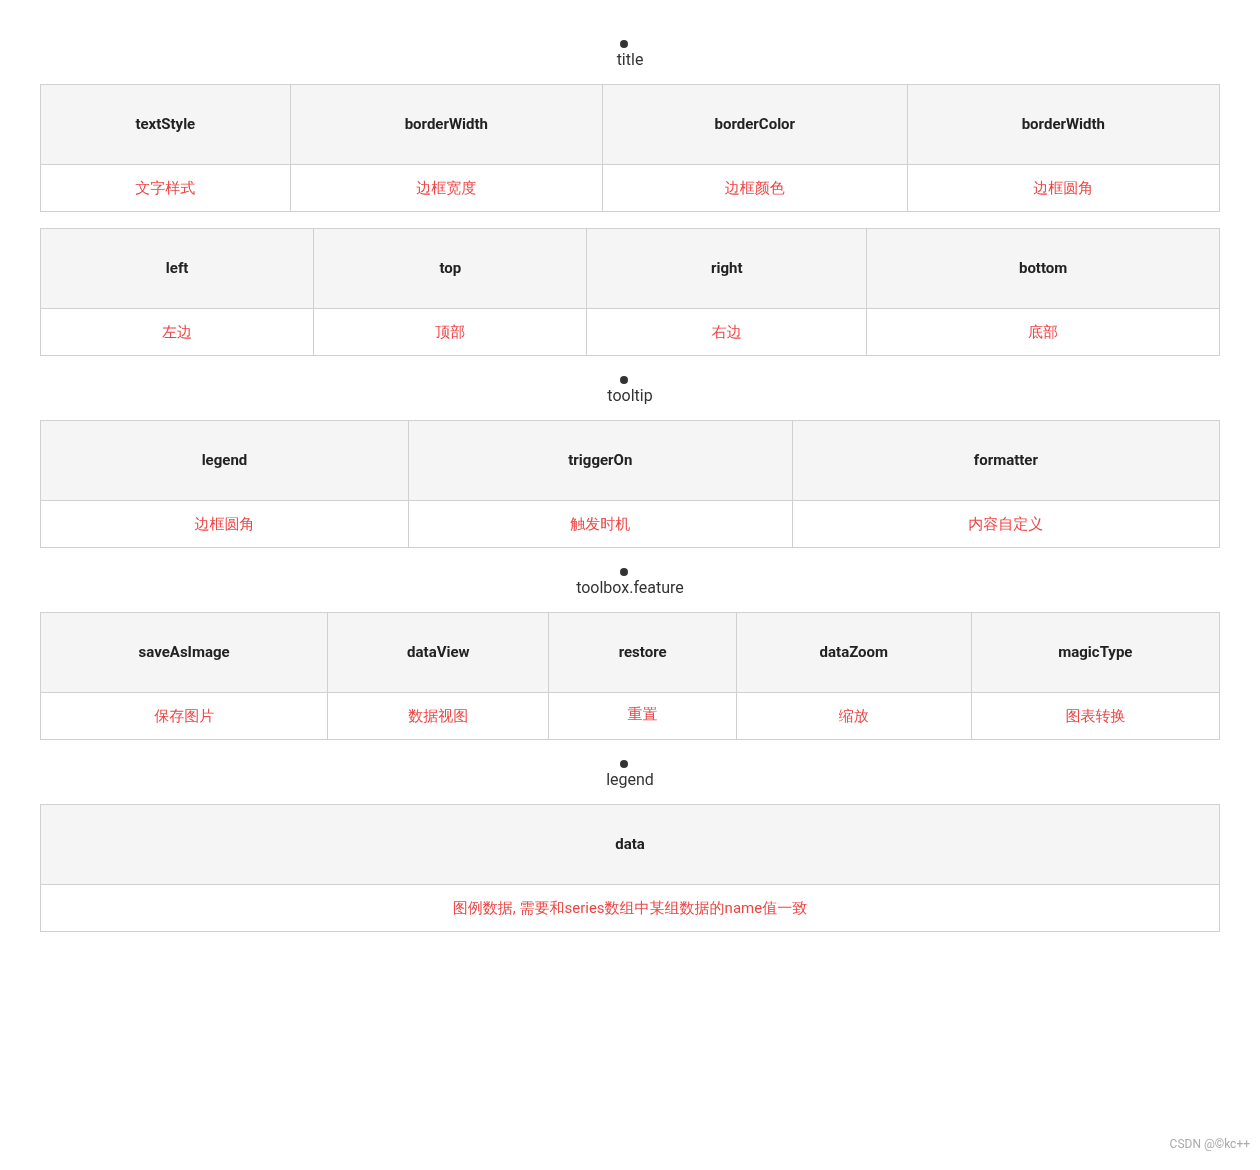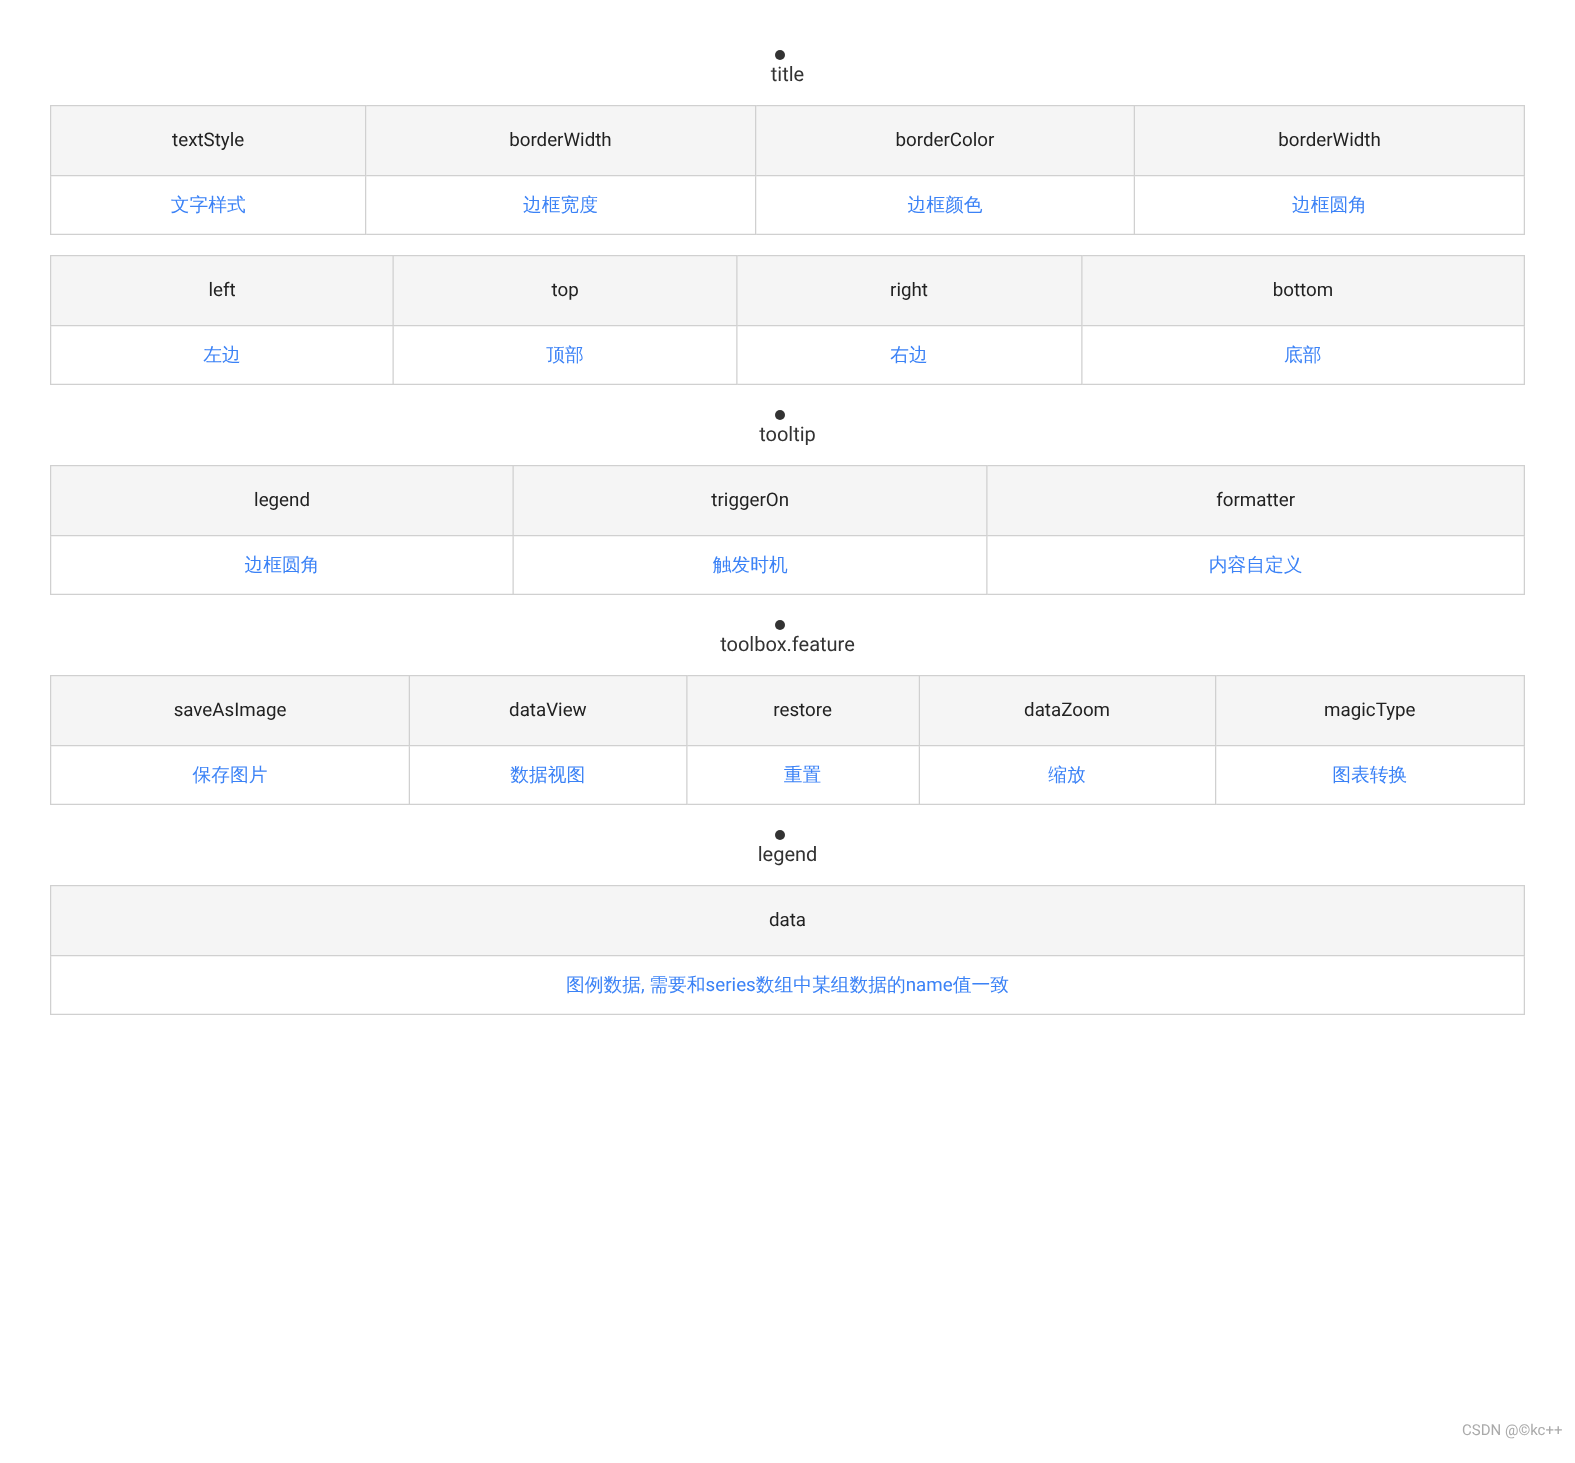--- a/index.html
+++ b/index.html
@@ -42,39 +42,40 @@
 
     .data-table {
       width: 100%;
       border-collapse: collapse;
       border: 1px solid #d0d0d0;
       margin-bottom: 16px;
     }
 
     .data-table th {
       background: #f5f5f5;
-      font-weight: normal;
+      font-weight: bold;
       text-align: center;
-      padding: 16px 16px;
+      padding: 28px 16px;
       border: 1px solid #d0d0d0;
       font-size: 15px;
       color: #222;
     }
 
     .data-table td {
       text-align: center;
       padding: 12px 16px;
       border: 1px solid #d0d0d0;
       font-size: 15px;
-      color: #3b82f6;
+      color: #ef4444;
       background: #fff;
     }
 
     .td-link {
       color: #1a73e8;
+      font-family: Liberation Mono, monospace;
     }
 
     .watermark {
       position: fixed;
       bottom: 17px;
       right: 10px;
       font-size: 12px;
       color: #aaa;
     }
   </style>

